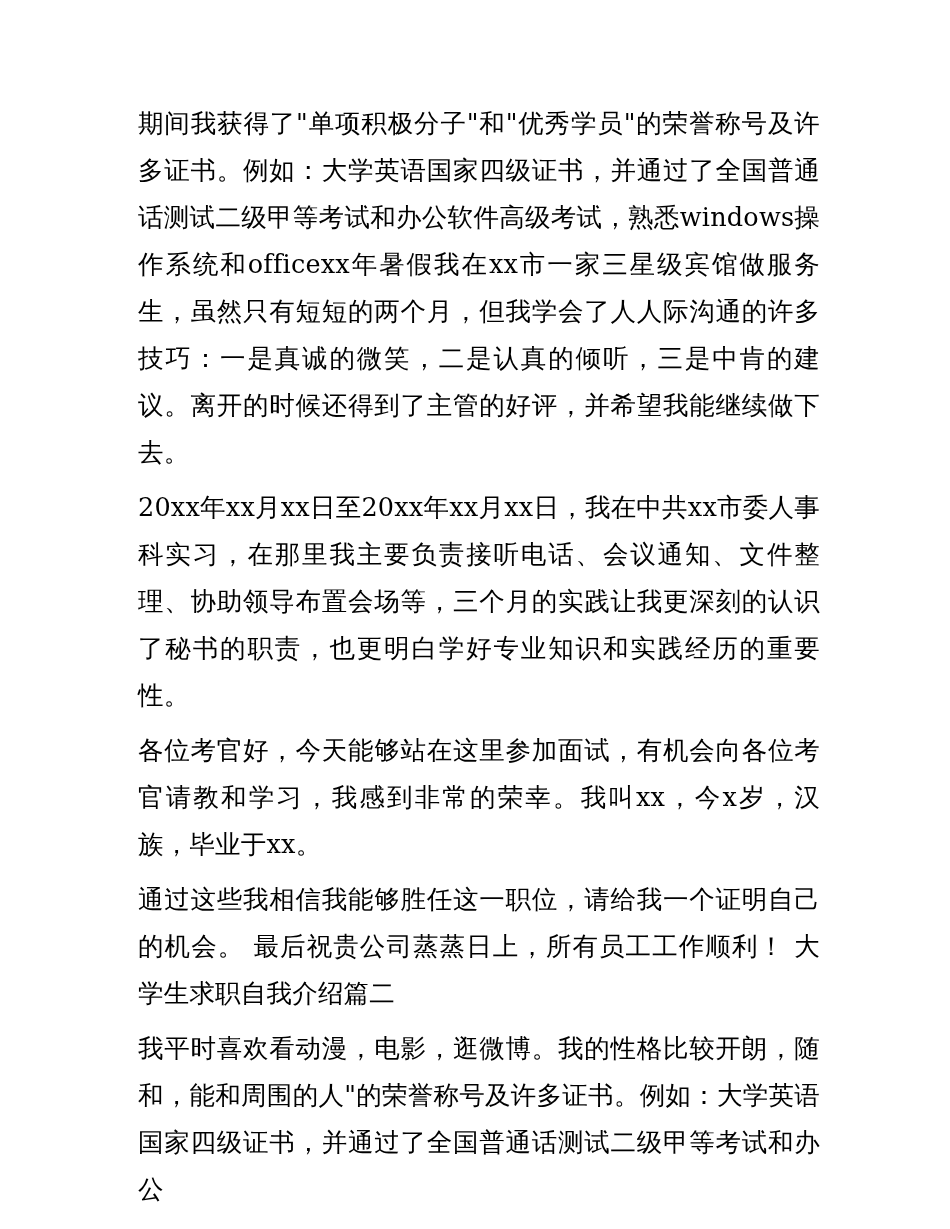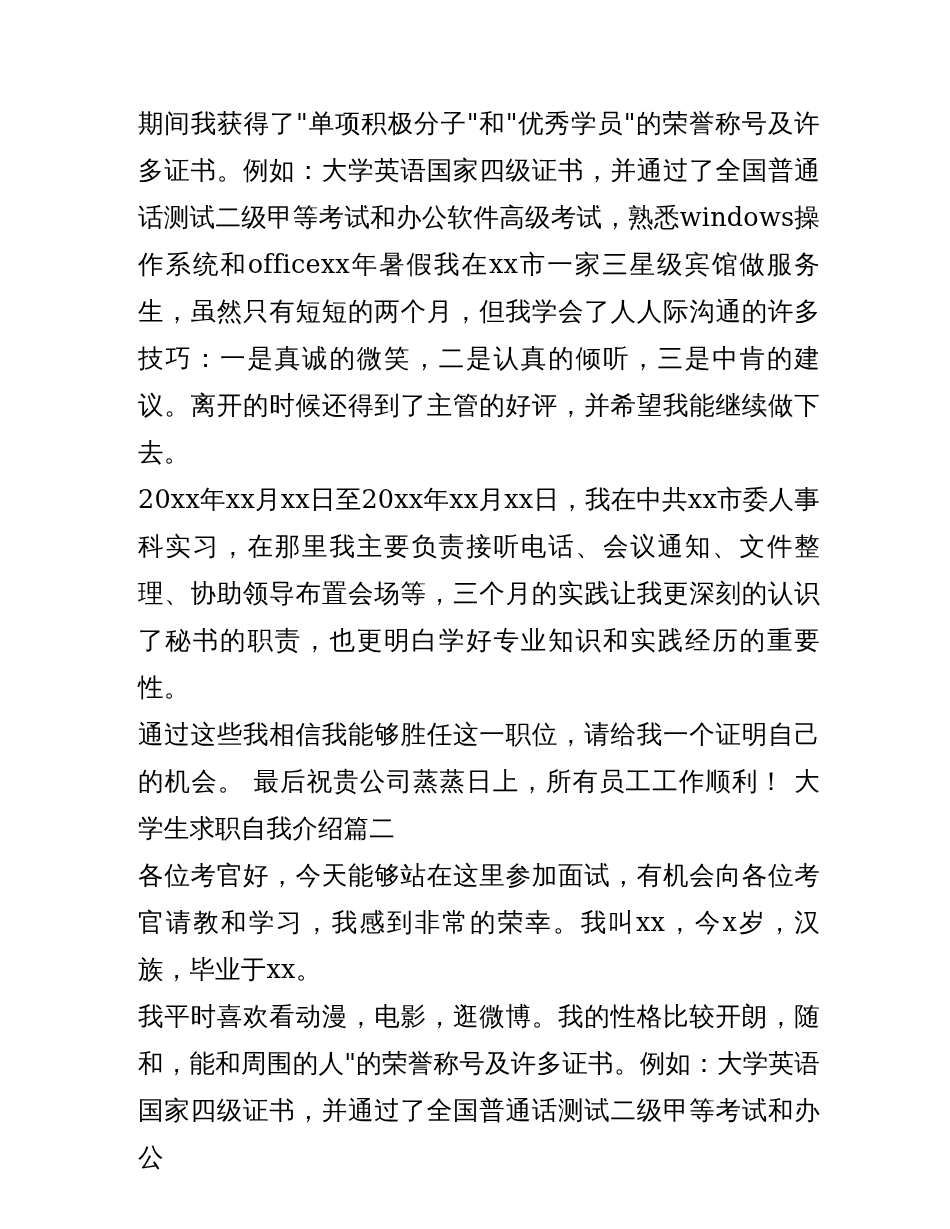--- a/index.html
+++ b/index.html
@@ -26,27 +26,27 @@
     line-height: 47px;
     text-align: justify;
     text-justify: inter-ideograph;
     letter-spacing: 0.2px;
   }
   .para {
     margin: 0 0 0 0;
     text-indent: 0;
   }
   .para + .para {
-    margin-top: 0;
+    margin-top: 8px;
   }
 </style>
 </head>
 <body>
 
 <div class="page">
   <div class="doc-body">
     <p class="para">期间我获得了"单项积极分子"和"优秀学员"的荣誉称号及许多证书。例如：大学英语国家四级证书，并通过了全国普通话测试二级甲等考试和办公软件高级考试，熟悉windows操作系统和officexx年暑假我在xx市一家三星级宾馆做服务生，虽然只有短短的两个月，但我学会了人人际沟通的许多技巧：一是真诚的微笑，二是认真的倾听，三是中肯的建议。离开的时候还得到了主管的好评，并希望我能继续做下去。</p>
     <p class="para">20xx年xx月xx日至20xx年xx月xx日，我在中共xx市委人事科实习，在那里我主要负责接听电话、会议通知、文件整理、协助领导布置会场等，三个月的实践让我更深刻的认识了秘书的职责，也更明白学好专业知识和实践经历的重要性。</p>
+    <p class="para">各位考官好，今天能够站在这里参加面试，有机会向各位考官请教和学习，我感到非常的荣幸。我叫xx，今x岁，汉族，毕业于xx。</p>
     <p class="para">通过这些我相信我能够胜任这一职位，请给我一个证明自己的机会。 最后祝贵公司蒸蒸日上，所有员工工作顺利！ 大学生求职自我介绍篇二</p>
-    <p class="para">各位考官好，今天能够站在这里参加面试，有机会向各位考官请教和学习，我感到非常的荣幸。我叫xx，今x岁，汉族，毕业于xx。</p>
     <p class="para">我平时喜欢看动漫，电影，逛微博。我的性格比较开朗，随和，能和周围的人"的荣誉称号及许多证书。例如：大学英语国家四级证书，并通过了全国普通话测试二级甲等考试和办公</p>
   </div>
 </div>
 
 </body></html>

